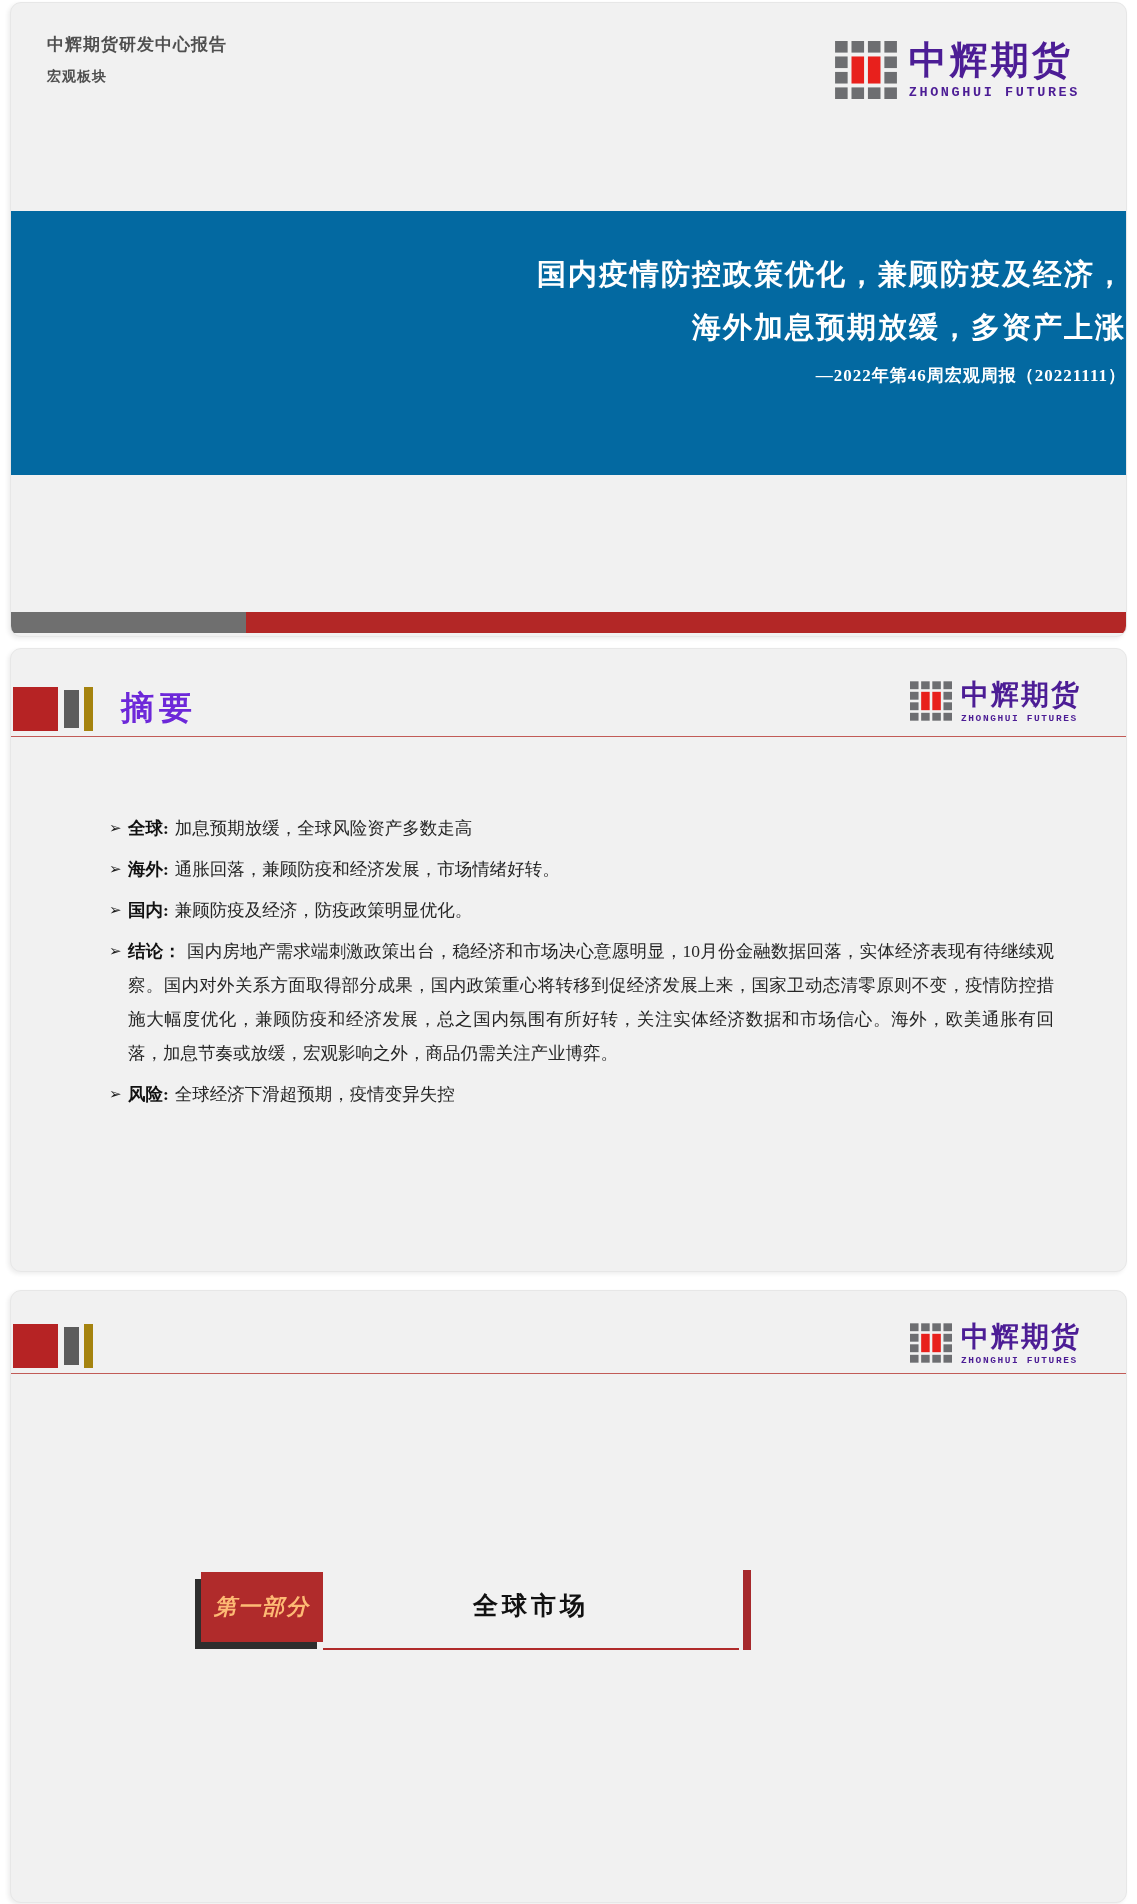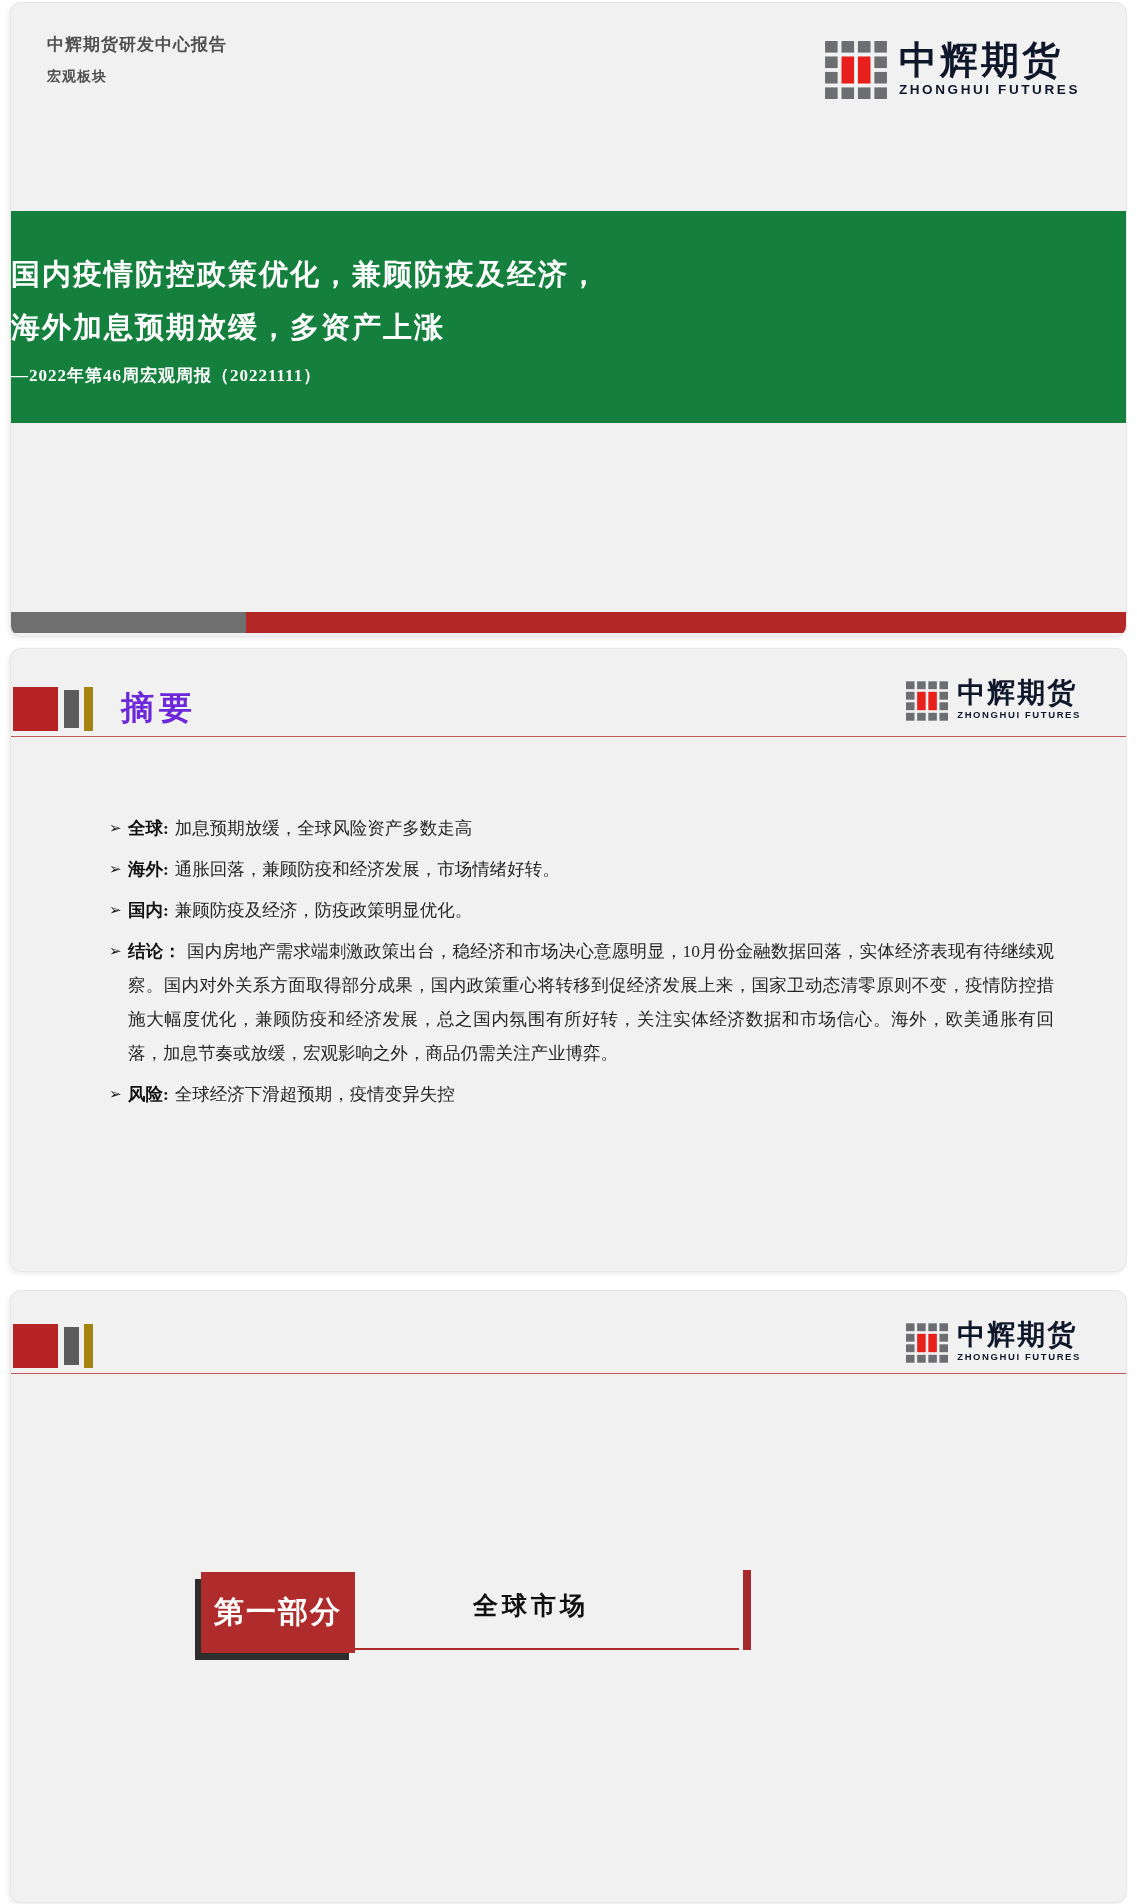--- a/index.html
+++ b/index.html
@@ -17,32 +17,32 @@
   #slide1 { top:2px;    height:635px; }
   #slide2 { top:648px;  height:624px; }
   #slide3 { top:1290px; height:613px; }
 
   
   .s1-header { position:absolute; top:30px; left:36px; }
   .report-label { font-size:17px; font-weight:bold; color:#4F4F4F; letter-spacing:1px; }
   .sector-label { font-size:14px; font-weight:bold; color:#4F4F4F; margin-top:12px; letter-spacing:1px; }
 
   .banner {
-    position:absolute; top:208px; left:0; right:0; height:212px;
-    background:#15803d; color:#ffffff; text-align:left;
+    position:absolute; top:208px; left:0; right:0; height:264px;
+    background:#0369a1; color:#ffffff; text-align:right;
   }
   .banner-title { font-size:29px; font-weight:bold; line-height:53px; padding-top:37px; letter-spacing:2px; }
   .banner-sub   { font-size:17px; font-weight:bold; margin-top:10px; letter-spacing:1px; }
 
   .divider { position:absolute; bottom:3px; left:0; right:0; height:21px; display:flex; }
   .divider .seg-gray { width:235px; background:#6F6F6F; }
   .divider .seg-red  { flex:1; background:#B32726; }
 
   
-  .logo { position:absolute; display:flex; align-items:flex-start; font-family:Liberation Sans, sans-serif; color:#0f172a; }
+  .logo { position:absolute; display:flex; align-items:flex-end; font-family:Liberation Mono, monospace; color:#4c1d95; }
   .logo-text { display:flex; flex-direction:column; justify-content:center; }
   .logo-cn { font-weight:bold; line-height:1; white-space:nowrap; }
   .logo-en { font-weight:bold; line-height:1; white-space:nowrap; }
   .logo-lg { top:38px; right:46px; }
   .logo-lg .mark { width:62px; height:58px; margin-right:12px; }
   .logo-lg .logo-cn { font-size:38px; letter-spacing:3px; }
   .logo-lg .logo-en { font-size:13.5px; letter-spacing:2.6px; margin-top:4px; }
   .logo-sm { top:30px; right:45px; }
   .logo-sm .mark { width:42px; height:44px; margin-right:9px; }
   .logo-sm .logo-cn { font-size:28px; letter-spacing:2px; }
@@ -62,24 +62,25 @@
 
   
   .bullets { position:absolute; top:162px; left:100px; right:72px; font-size:17.5px; line-height:34px; color:#262626; }
   .bullet { position:relative; padding-left:17px; margin-bottom:7px; text-align:justify; }
   .bullet .arrow { position:absolute; left:-2px; top:0; font-size:15px; color:#1a1a1a; }
   .bullet b { font-weight:bold; color:#111; margin-right:6px; }
 
   
   .part-btn {
     position:absolute; top:281px; left:190px;
-    background:#B02B2B; color:#ffffff; font-size:30px; font-weight:bold;
+    background:#B02B2B; color:#fdba74; font-size:22px; font-weight:bold;
     padding:20px 13px; letter-spacing:2px;
     box-shadow:-6px 7px 0 0 #2E2E2E;
     font-family:"Liberation Sans", sans-serif;
+    font-style:italic;
   }
   .sec-title-wrap {
     position:absolute; top:283px; left:312px; width:416px; height:74px;
     border-bottom:2px solid #B02B2B; text-align:center;
   }
   .sec-title { font-size:25px; font-weight:bold; color:#111; letter-spacing:4px; line-height:64px; }
   .sec-vbar { position:absolute; right:-12px; top:-4px; width:8px; height:80px; background:#A6292C; }
 </style>
 </head>
 <body>

